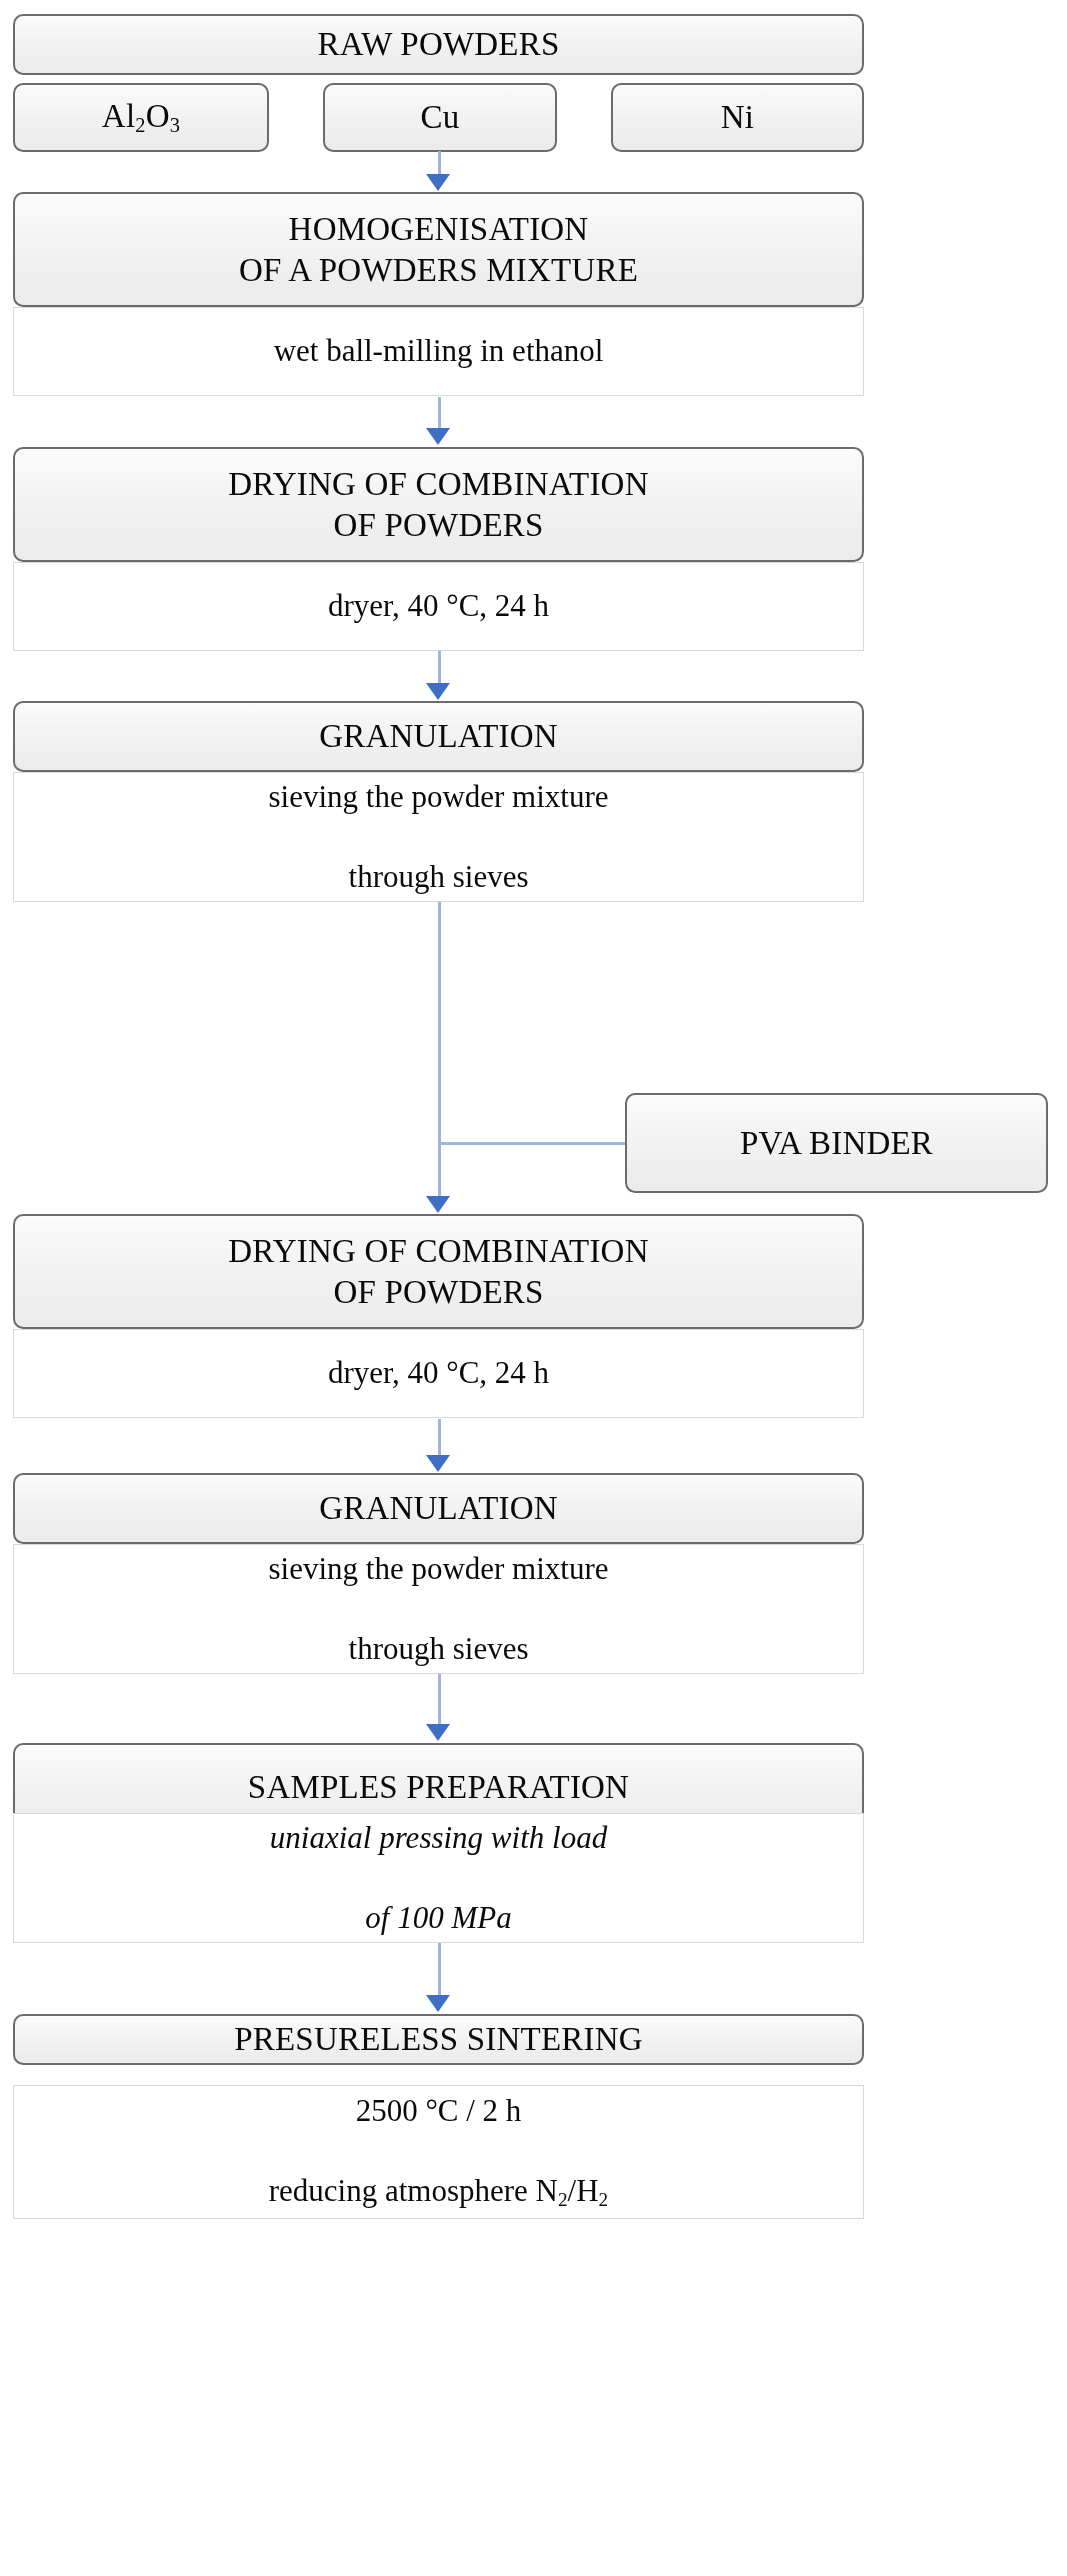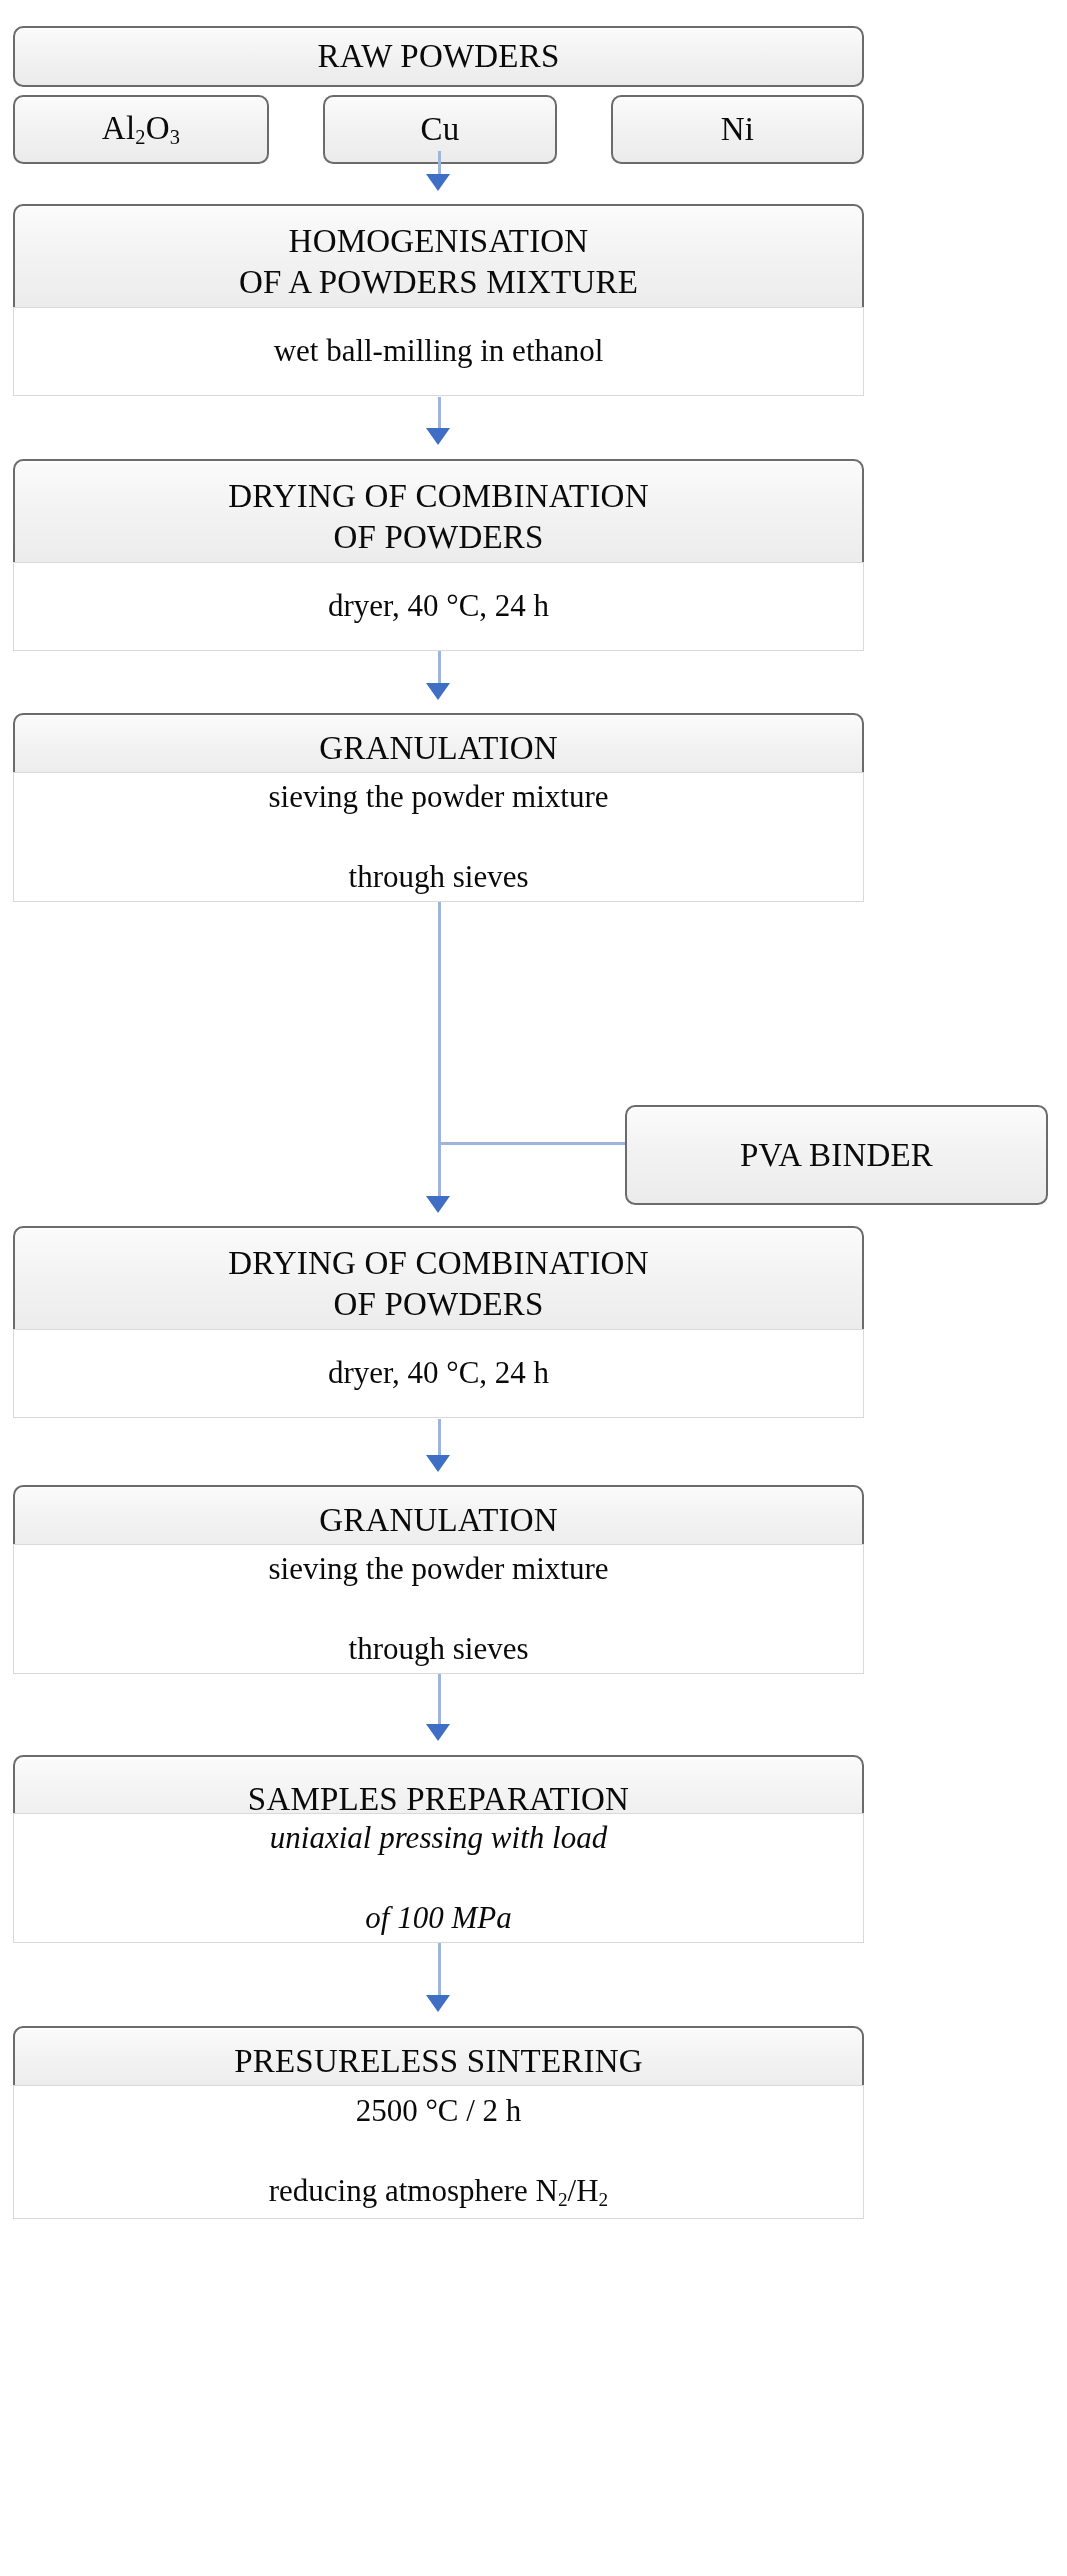--- a/index.html
+++ b/index.html
@@ -11,21 +11,21 @@
   .canvas{position:absolute;left:0;top:0;width:1067px;height:2576px;}
 
   
   .hdr{
     position:absolute;box-sizing:border-box;
     border:2.3px solid #6b6b6b;border-radius:10.2px;
     background:linear-gradient(180deg,#fbfbfb 0%,#f2f2f2 48%,#ebebeb 100%);
     box-shadow:0 0.9px 0 rgba(255,255,255,.9) inset;
     display:flex;align-items:center;justify-content:center;
     text-align:center;line-height:1.22;
-    font-size:33px;letter-spacing:0.2px;margin-top:12px;
+    font-size:33px;letter-spacing:0.2px;
   }
   .desc{
     position:absolute;box-sizing:border-box;
     border:1.4px solid #d9d9d9;border-radius:0;
     background:#fff;
     display:flex;align-items:center;justify-content:center;
     text-align:center;line-height:1.3;
     font-size:31px;
   }
   .desc span{display:block;}
@@ -139,21 +139,21 @@
   <div class="desc" style="left:13px;top:1813px;width:851px;height:130px;font-style:italic;">
     <span>
       <span>uniaxial pressing with load</span><br>
       <span>of 100 MPa</span>
     </span>
   </div>
 
   <div class="vline" style="left:438px;top:1943px;height:58px;"></div>
   <div class="arrow" style="left:426px;top:1995px;"></div>
 
-  <div class="hdr" style="left:13px;top:2014px;width:851px;height:71px;">
+  <div class="hdr" style="left:13px;top:2014px;width:851px;height:51px;">
     <span>PRESURELESS SINTERING</span>
   </div>
   <div class="desc" style="left:13px;top:2085px;width:851px;height:134px;">
     <span>
       <span>2500 °C / 2 h</span><br>
       <span>reducing atmosphere N<sub>2</sub>/H<sub>2</sub></span>
     </span>
   </div>
 
 </div>

